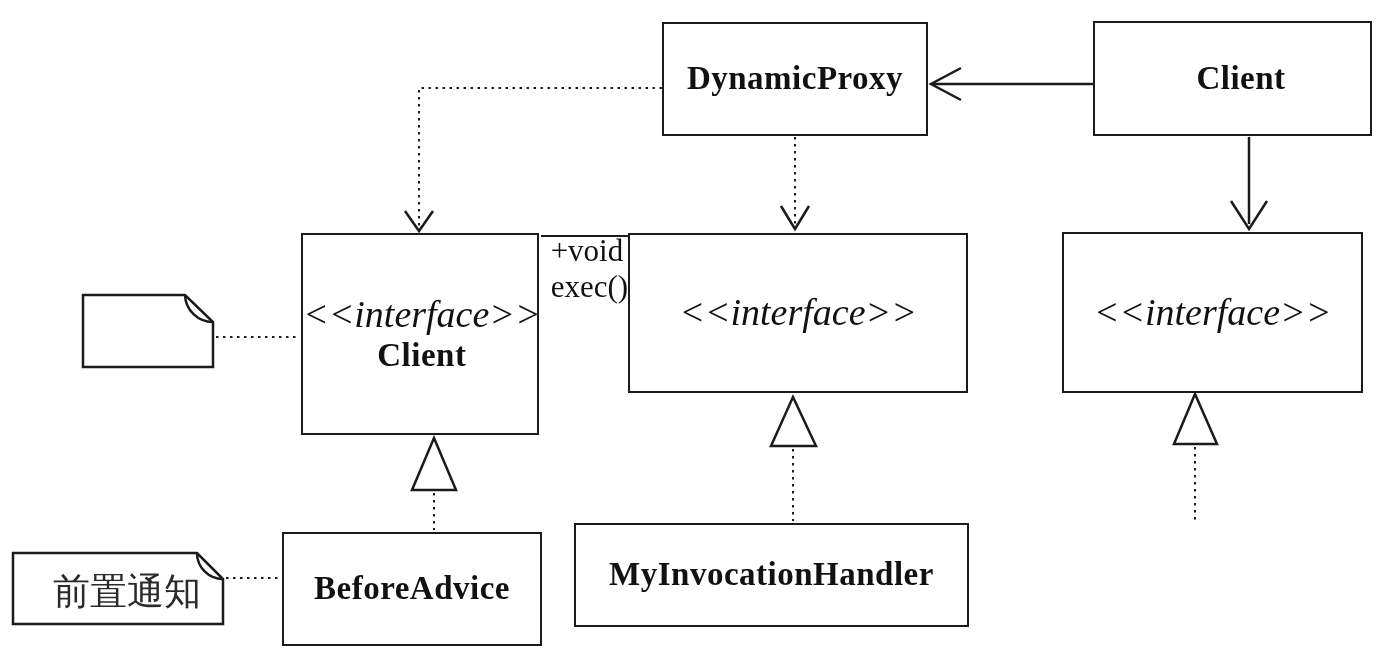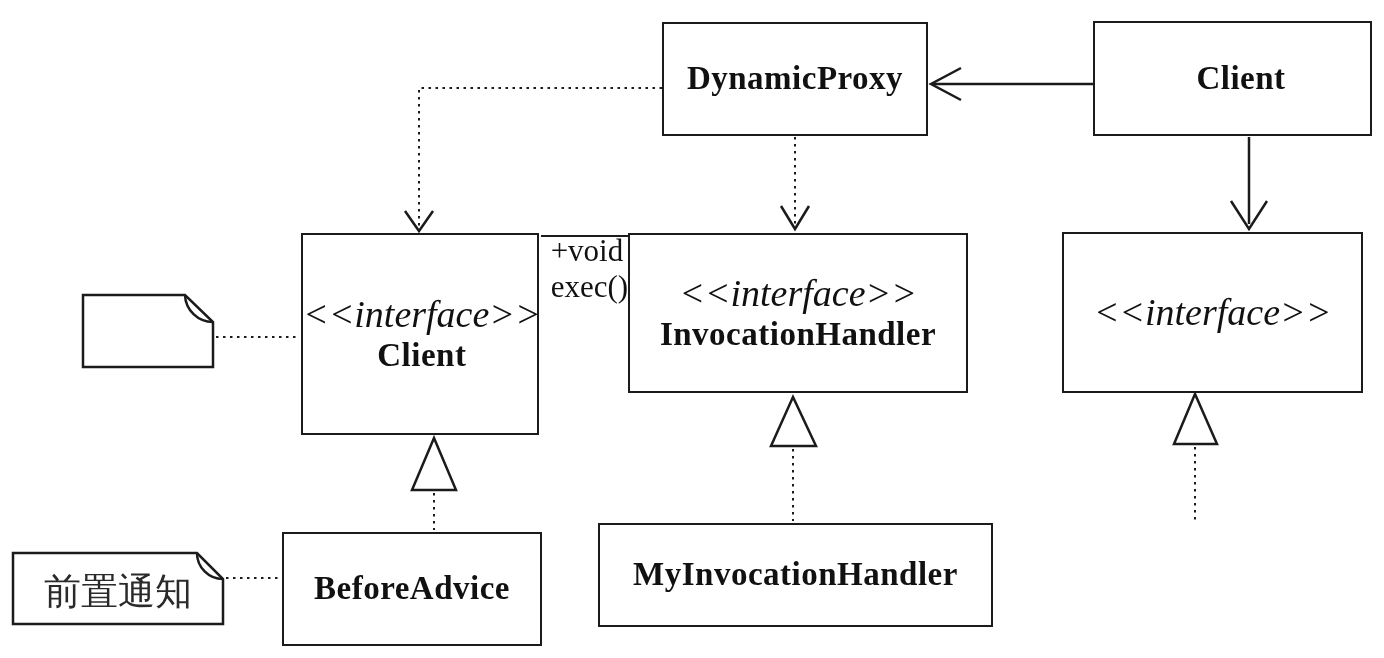--- a/index.html
+++ b/index.html
@@ -67,21 +67,21 @@
     align-items: center;
     justify-content: center;
     white-space: nowrap;
     color: #2a2a2a;
   }
   #note-advice-text {
     left: 88px; top: 308px; width: 112px; height: 52px;
     font-size: 40px;
   }
   #note-before-advice-text {
-    left: 26px; top: 568px; width: 184px; height: 48px;
+    left: 35px; top: 568px; width: 184px; height: 48px;
     font-size: 37px;
   }
 </style>
 </head>
 <body>
 
 <div id="canvas">
 
   <svg id="connector-layer" viewBox="0 0 1384 658" xmlns="http://www.w3.org/2000/svg">
 
@@ -138,21 +138,20 @@
     </div>
     <div class="comp" style="height:24px;"></div>
     <div class="comp method-comp" style="height:66px;">
       <span>+void exec()</span>
     </div>
   </div>
 
   <div class="uml-class" style="left:628px; top:233px; width:340px; height:160px;">
     <div class="comp name-comp">
       <span class="stereotype">&lt;&lt;interface&gt;&gt;</span>
-      <span class="class-name">InvocationHandler</span>
     </div>
     <div class="comp" style="height:23px;"></div>
     <div class="comp" style="height:24px;"></div>
   </div>
 
   <div class="uml-class" style="left:1062px; top:232px; width:301px; height:161px;">
     <div class="comp name-comp">
       <span class="stereotype">&lt;&lt;interface&gt;&gt;</span>
     </div>
     <div class="comp" style="height:23px;"></div>
@@ -160,21 +159,21 @@
   </div>
 
   <div class="uml-class" style="left:282px; top:532px; width:260px; height:114px;">
     <div class="comp name-comp">
       <span class="class-name">BeforeAdvice</span>
     </div>
     <div class="comp" style="height:21px;"></div>
     <div class="comp" style="height:23px;"></div>
   </div>
 
-  <div class="uml-class" style="left:598px; top:523px; width:395px; height:104px;">
+  <div class="uml-class" style="left:574px; top:523px; width:395px; height:104px;">
     <div class="comp name-comp">
       <span class="class-name">MyInvocationHandler</span>
     </div>
     <div class="comp" style="height:21px;"></div>
     <div class="comp" style="height:24px;"></div>
   </div>
 
 
   <div class="note-text" id="note-before-advice-text">前置通知</div>
 

